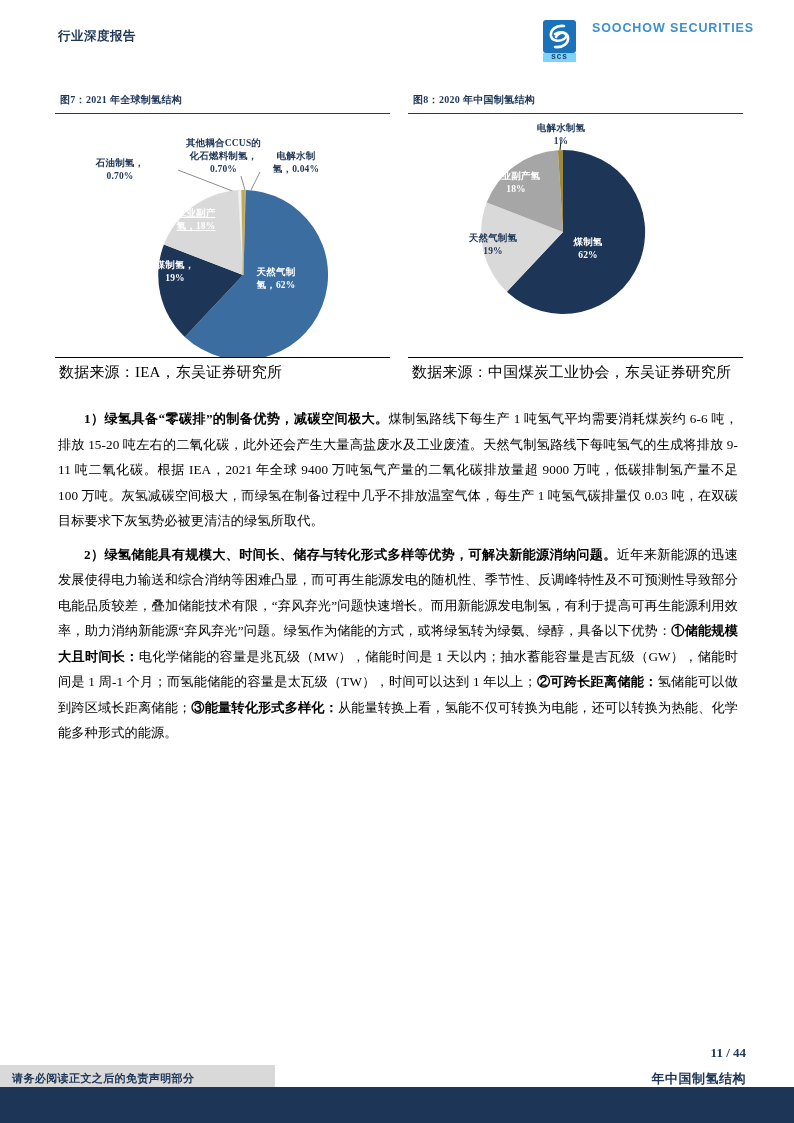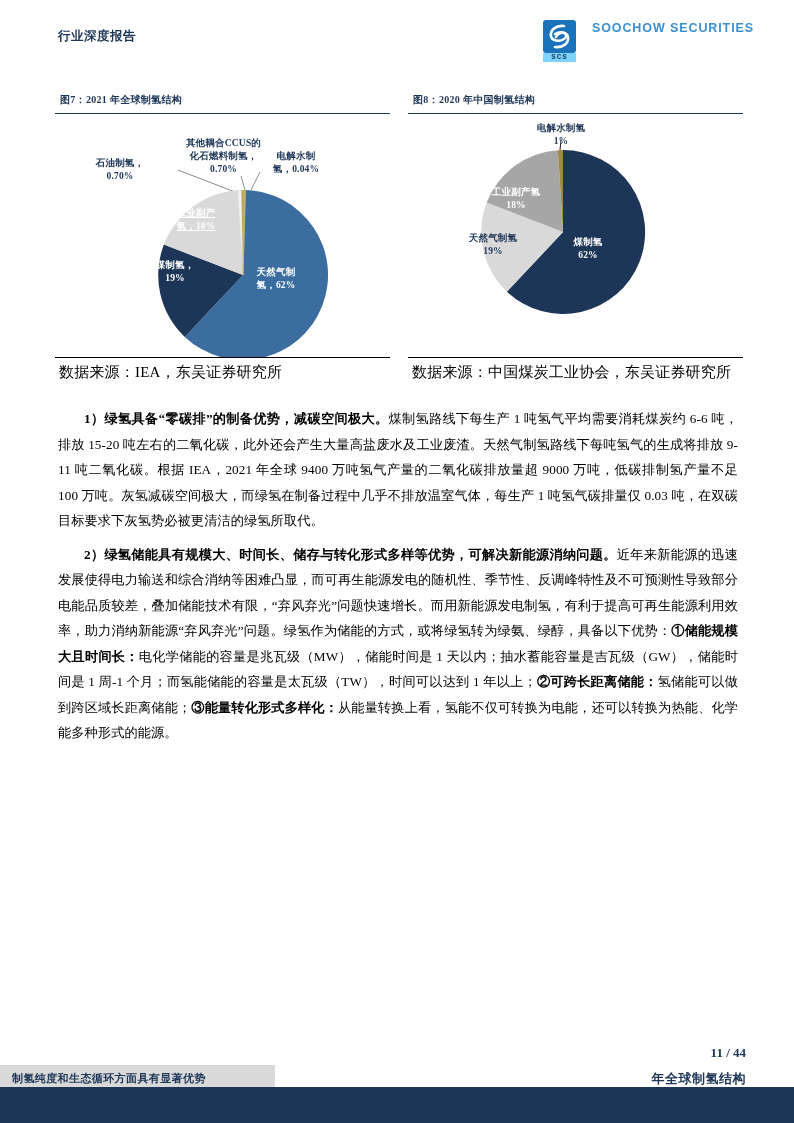--- a/index.html
+++ b/index.html
@@ -303,21 +303,21 @@
       <path d="M155,118 L78.7,88.6 A82,82 0 0,1 149.9,36.2 Z" fill="#a6a6a6"></path>
 
       <path d="M155,118 L149.9,36.2 A82,82 0 0,1 155,36 Z" fill="#9d8a3f"></path>
     </svg>
 
     <div class="pie-label-out" style="left:88px; top:8px; width:130px;">
       <div>电解水制氢</div>
       <div>1%</div>
     </div>
 
-    <div class="pie-label-in" style="left:58px; top:72px; width:100px;text-align:center;">
+    <div class="pie-label-in" style="left:58px; top:56px; width:100px;text-align:center;">
       <div>工业副产氢</div>
       <div>18%</div>
     </div>
     <div class="pie-label-in dark" style="left:35px; top:118px; width:100px;">
       <div>天然气制氢</div>
       <div>19%</div>
     </div>
     <div class="pie-label-in" style="left:145px; top:122px; width:70px;">
       <div>煤制氢</div>
       <div>62%</div>
@@ -335,17 +335,17 @@
     <span style="display:inline-block;width:26px;"></span><b>1）绿氢具备“零碳排”的制备优势，减碳空间极大。</b><span>煤制氢路线下每生产 1 吨氢气平均需要消耗煤炭约 6-6 吨，排放 15-20 吨左右的二氧化碳，此外还会产生大量高盐废水及工业废渣。天然气制氢路线下每吨氢气的生成将排放 9-11 吨二氧化碳。根据 IEA，2021 年全球 9400 万吨氢气产量的二氧化碳排放量超 9000 万吨，低碳排制氢产量不足 100 万吨。灰氢减碳空间极大，而绿氢在制备过程中几乎不排放温室气体，每生产 1 吨氢气碳排量仅 0.03 吨，在双碳目标要求下灰氢势必被更清洁的绿氢所取代。</span>
   </p>
 
   <p class="para">
     <span style="display:inline-block;width:26px;"></span><b>2）绿氢储能具有规模大、时间长、储存与转化形式多样等优势，可解决新能源消纳问题。</b><span>近年来新能源的迅速发展使得电力输送和综合消纳等困难凸显，而可再生能源发电的随机性、季节性、反调峰特性及不可预测性导致部分电能品质较差，叠加储能技术有限，“弃风弃光”问题快速增长。而用新能源发电制氢，有利于提高可再生能源利用效率，助力消纳新能源“弃风弃光”问题。绿氢作为储能的方式，或将绿氢转为绿氨、绿醇，具备以下优势：</span><b>①储能规模大且时间长：</b><span>电化学储能的容量是兆瓦级（MW），储能时间是 1 天以内；抽水蓄能容量是吉瓦级（GW），储能时间是 1 周-1 个月；而氢能储能的容量是太瓦级（TW），时间可以达到 1 年以上；</span><b>②可跨长距离储能：</b><span>氢储能可以做到跨区域长距离储能；</span><b>③能量转化形式多样化：</b><span>从能量转换上看，氢能不仅可转换为电能，还可以转换为热能、化学能多种形式的能源。</span>
   </p>
 
 </div>
 
 <div id="footer-page">11 / 44</div>
-<div id="footer-org">年全球制氢结构</div>
+<div id="footer-org">年中国制氢结构</div>
 <div id="footer-tab">
-  <div id="footer-tab-text">制氢纯度和生态循环方面具有显著优势</div>
+  <div id="footer-tab-text">请务必阅读正文之后的免责声明部分</div>
 </div>
 <div id="footer-bar"></div>
 
 </body></html>

